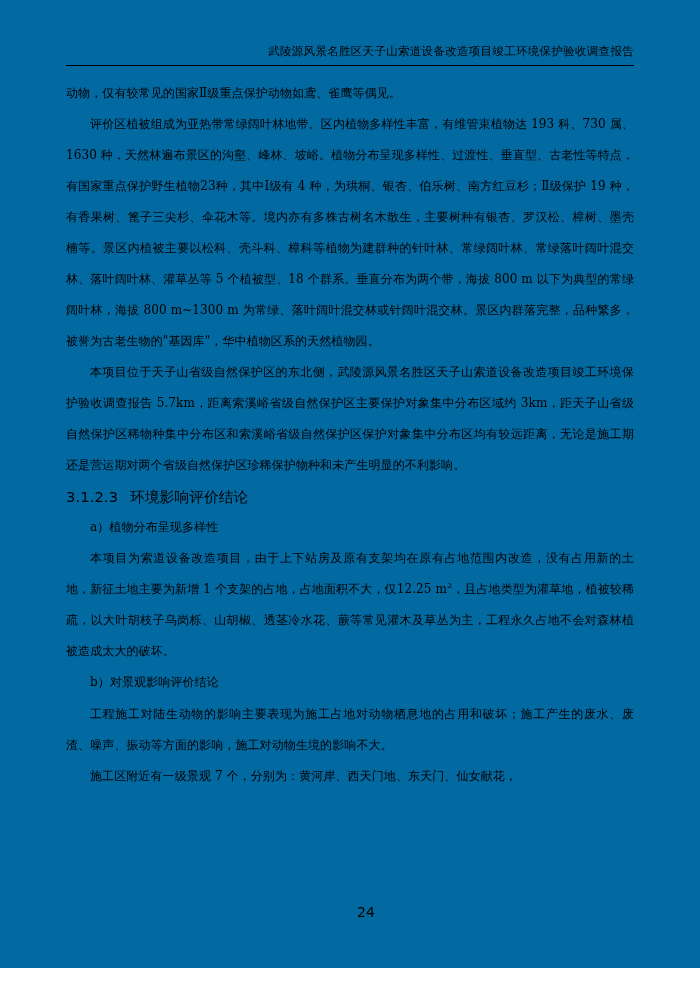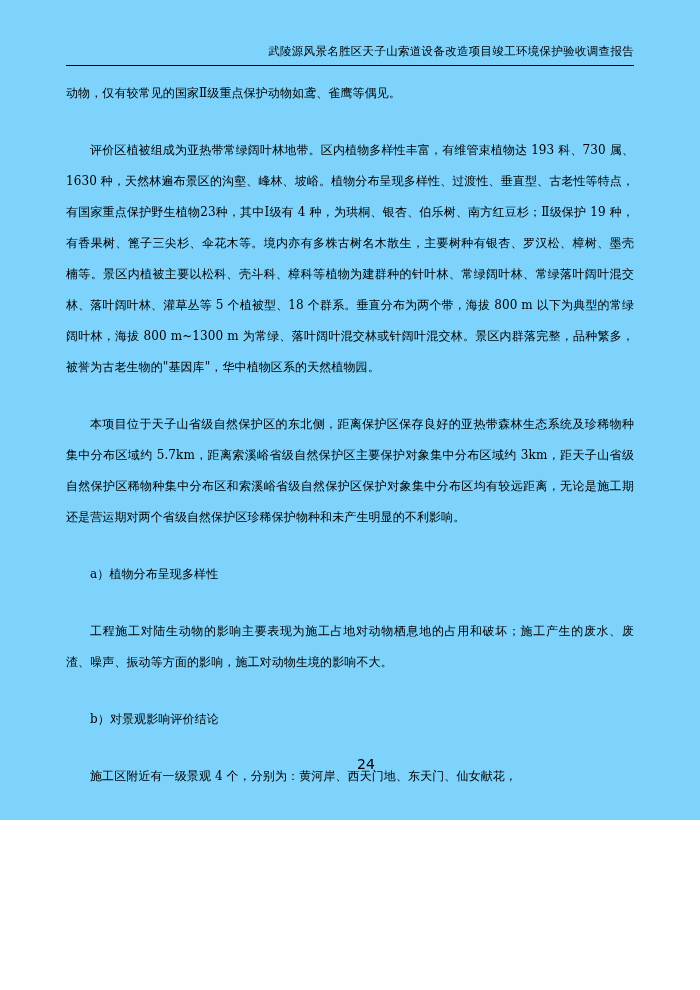--- a/index.html
+++ b/index.html
@@ -2,23 +2,23 @@
 <html><head>
 <meta charset="utf-8">
 <style>
   html, body {
     margin: 0;
     padding: 0;
     background: #ffffff;
   }
   .page {
     width: 700px;
-    height: 820px;
+    height: 968px;
     position: relative;
-    background: #7dd3fc;
+    background: #0369a1;
     box-sizing: border-box;
     font-family: "DejaVu Serif", "Liberation Serif", serif;
     color: #000000;
     overflow: hidden;
   }
   .header {
     position: absolute;
     top: 44px;
     left: 66px;
     right: 66px;
@@ -45,21 +45,20 @@
   p {
     margin: 0 0 0.1px 0;
     font-size: 12px;
     line-height: 31px;
     text-align: justify;
     text-justify: inter-ideograph;
     letter-spacing: 0.1px;
   }
   p.indent {
     text-indent: 2em;
-    margin-top: 26px;
   }
   p.noindent {
     text-indent: 0;
   }
   .heading {
     font-size: 14.7px;
     line-height: 31px;
     text-indent: 0;
     margin: 0;
   }
@@ -89,25 +88,29 @@
 
 <div class="page">
 
   <div class="header">武陵源风景名胜区天子山索道设备改造项目竣工环境保护验收调查报告</div>
   <div class="header-rule"></div>
 
   <div class="content">
 
     <p class="noindent">动物，仅有较常见的国家Ⅱ级重点保护动物如鸢、雀鹰等偶见。</p>
     <p class="indent">评价区植被组成为亚热带常绿阔叶林地带。区内植物多样性丰富，有维管束植物达 193 科、730 属、1630 种，天然林遍布景区的沟壑、峰林、坡峪。植物分布呈现多样性、过渡性、垂直型、古老性等特点，有国家重点保护野生植物23种，其中Ⅰ级有 4 种，为珙桐、银杏、伯乐树、南方红豆杉；Ⅱ级保护 19 种，有香果树、篦子三尖杉、伞花木等。境内亦有多株古树名木散生，主要树种有银杏、罗汉松、樟树、墨壳楠等。景区内植被主要以松科、壳斗科、樟科等植物为建群种的针叶林、常绿阔叶林、常绿落叶阔叶混交林、落叶阔叶林、灌草丛等 5 个植被型、18 个群系。垂直分布为两个带，海拔 800 m 以下为典型的常绿阔叶林，海拔 800 m~1300 m 为常绿、落叶阔叶混交林或针阔叶混交林。景区内群落完整，品种繁多，被誉为古老生物的"基因库"，华中植物区系的天然植物园。</p>
-    <p class="indent">本项目位于天子山省级自然保护区的东北侧，距离保护区保存良好的亚热带森林生态系统及珍稀物种集中分布区域约 5.7km，距离索溪峪省级自然保护区主要保护对象集中分布区域约 3km，距天子山省级自然保护区稀物种集中分布区和索溪峪省级自然保护区保护对象集中分布区均有较远距离，无论是施工期还是营运期对两个省级自然保护区珍稀保护物种和未产生明显的不利影响。</p>
+    <p class="indent">本项目位于天子山省级自然保护区的东北侧，武陵源风景名胜区天子山索道设备改造项目竣工环境保护验收调查报告 5.7km，距离索溪峪省级自然保护区主要保护对象集中分布区域约 3km，距天子山省级自然保护区稀物种集中分布区和索溪峪省级自然保护区保护对象集中分布区均有较远距离，无论是施工期还是营运期对两个省级自然保护区珍稀保护物种和未产生明显的不利影响。</p>
 
+    <p class="heading">
+      <span class="num">3.1.2.3</span><span class="htext">环境影响评价结论</span>
+    </p>
 
     <p class="indent">a）植物分布呈现多样性</p>
+    <p class="indent">本项目为索道设备改造项目，由于上下站房及原有支架均在原有占地范围内改造，没有占用新的土地，新征土地主要为新增 1 个支架的占地，占地面积不大，仅12.25 m<sup>2</sup>，且占地类型为灌草地，植被较稀疏，以大叶胡枝子乌岗栎、山胡椒、透茎冷水花、蕨等常见灌木及草丛为主，工程永久占地不会对森林植被造成太大的破坏。</p>
+    <p class="indent">b）对景观影响评价结论</p>
     <p class="indent">工程施工对陆生动物的影响主要表现为施工占地对动物栖息地的占用和破坏；施工产生的废水、废渣、噪声、振动等方面的影响，施工对动物生境的影响不大。</p>
-    <p class="indent">b）对景观影响评价结论</p>
-    <p class="indent">施工区附近有一级景观 4 个，分别为：黄河岸、西天门地、东天门、仙女献花，</p>
+    <p class="indent">施工区附近有一级景观 7 个，分别为：黄河岸、西天门地、东天门、仙女献花，</p>
 
   </div>
 
   <div class="footer">24</div>
 
 </div>
 
 </body></html>

